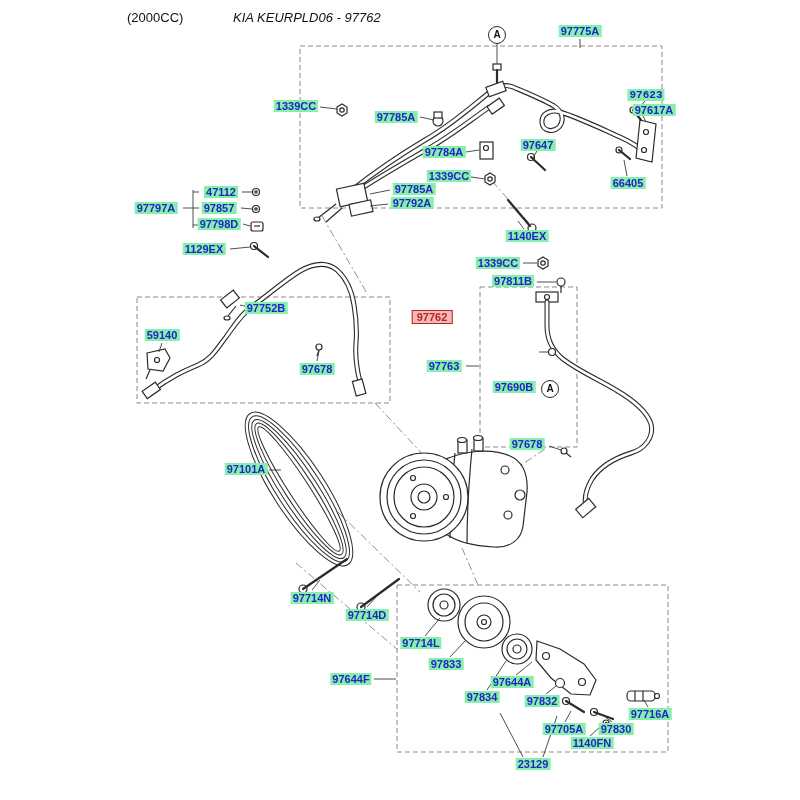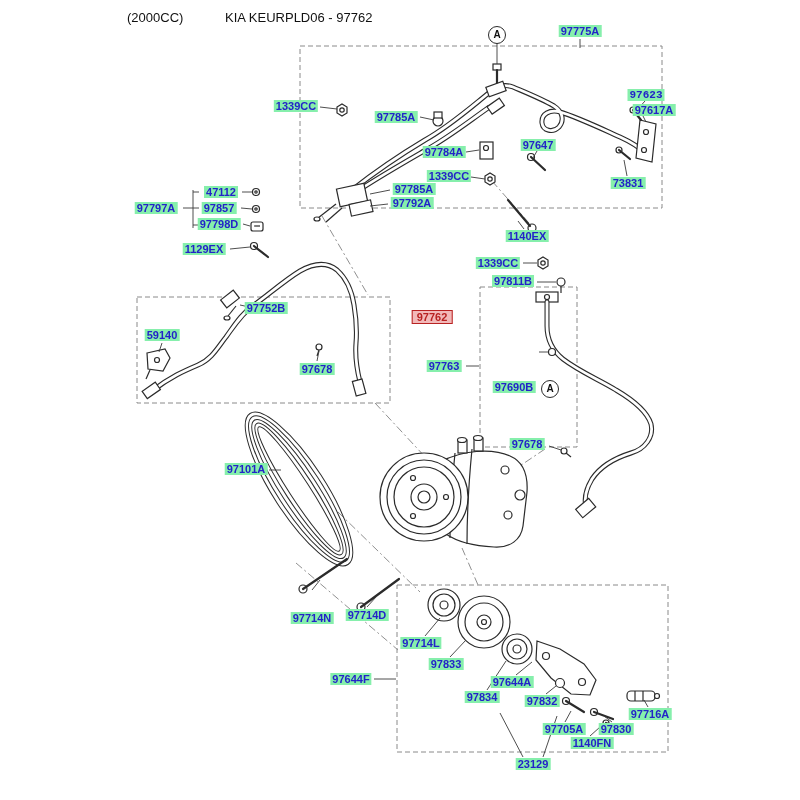--- a/index.html
+++ b/index.html
@@ -1,20 +1,20 @@
 <!DOCTYPE html>
 <html style="--label-blue: #2323c8; --hl-red: #b82222; --hl-bg: #f2b9b9;"><head>
 <meta charset="utf-8">
 <style>
   html,body{margin:0;padding:0;background:#fff;}
   .stage{position:relative;width:800px;height:800px;background:#fff;overflow:hidden;
          font-family:"Liberation Sans",sans-serif;}
   .hdr{position:absolute;font:13px "Liberation Sans",sans-serif;color:#111;white-space:nowrap;}
   #hdr-engine{left:127px;top:10px;}
-  #hdr-title{left:225px;top:10px;}
+  #hdr-title{left:233px;top:10px;font-style:italic;}
   svg.art{position:absolute;left:0;top:0;}
   .part-label{position:absolute;transform:translate(-50%,-50%);
       font:bold 11px "Liberation Sans",sans-serif;color:var(--label-blue,#2323c8);
       background:#86efac;padding:0 2px;white-space:nowrap;cursor:pointer;z-index:5;}
   .part-label.highlight{color:var(--hl-red,#b02020);border:1.5px solid var(--hl-red,#c93030);
       background:var(--hl-bg,#f2b9b9);padding:0 4px;}
   .callout{position:absolute;transform:translate(-50%,-50%);width:16px;height:16px;
       border:1.3px solid #2b2b2b;border-radius:50%;background:#fff;color:#111;
       font:bold 10px/16px "Liberation Sans",sans-serif;text-align:center;z-index:5;}
   
@@ -305,40 +305,40 @@
 
   <div id="labels-layer">
       <div class="part-label" style="left: 580px; top: 31px;">97775A</div>
       <div class="part-label" style="left: 296px; top: 106px;">1339CC</div>
       <div class="part-label" style="left: 396px; top: 117px;">97785A</div>
       <div class="part-label" style="left: 646px; top: 95px; font-family: Liberation Mono, monospace;">97623</div>
       <div class="part-label" style="left: 621px; top: 110px; margin-left: 33px;">97617A</div>
       <div class="part-label" style="left: 444px; top: 152px;">97784A</div>
       <div class="part-label" style="left: 538px; top: 145px;">97647</div>
       <div class="part-label" style="left: 449px; top: 176px;">1339CC</div>
-      <div class="part-label" style="left: 628px; top: 183px;">73831</div>
+      <div class="part-label" style="left: 628px; top: 183px;">66405</div>
       <div class="part-label" style="left: 414px; top: 189px;">97785A</div>
       <div class="part-label" style="left: 412px; top: 203px;">97792A</div>
       <div class="part-label" style="left: 527px; top: 236px;">1140EX</div>
       <div class="part-label" style="left: 221px; top: 192px;">47112</div>
       <div class="part-label" style="left: 156px; top: 208px;">97797A</div>
       <div class="part-label" style="left: 219px; top: 208px;">97857</div>
       <div class="part-label" style="left: 219px; top: 224px;">97798D</div>
       <div class="part-label" style="left: 204px; top: 249px;">1129EX</div>
       <div class="part-label" style="left: 498px; top: 263px;">1339CC</div>
       <div class="part-label" style="left: 513px; top: 281px;">97811B</div>
       <div class="part-label" style="left: 266px; top: 308px; text-align: center;">97752B</div>
       <div class="part-label highlight" style="left: 432px; top: 317px;">97762</div>
       <div class="part-label" style="left: 162px; top: 335px;">59140</div>
       <div class="part-label" style="left: 317px; top: 369px;">97678</div>
       <div class="part-label" style="left: 514px; top: 351px; margin-top: 36px;">97690B</div>
       <div class="part-label" style="left: 444px; top: 366px;">97763</div>
       <div class="part-label" style="left: 527px; top: 444px;">97678</div>
       <div class="part-label" style="left: 246px; top: 469px;">97101A</div>
-      <div class="part-label" style="left: 312px; top: 618px;">97714N</div>
+      <div class="part-label" style="left: 312px; top: 598px;">97714N</div>
       <div class="part-label" style="left: 367px; top: 615px;">97714D</div>
       <div class="part-label" style="left: 421px; top: 643px;">97714L</div>
       <div class="part-label" style="left: 446px; top: 664px;">97833</div>
       <div class="part-label" style="left: 482px; top: 697px;">97834</div>
       <div class="part-label" style="left: 512px; top: 682px;">97644A</div>
       <div class="part-label" style="left: 542px; top: 701px;">97832</div>
       <div class="part-label" style="left: 351px; top: 679px;">97644F</div>
       <div class="part-label" style="left: 564px; top: 729px;">97705A</div>
       <div class="part-label" style="left: 616px; top: 729px;">97830</div>
       <div class="part-label" style="left: 592px; top: 743px;">1140FN</div>

